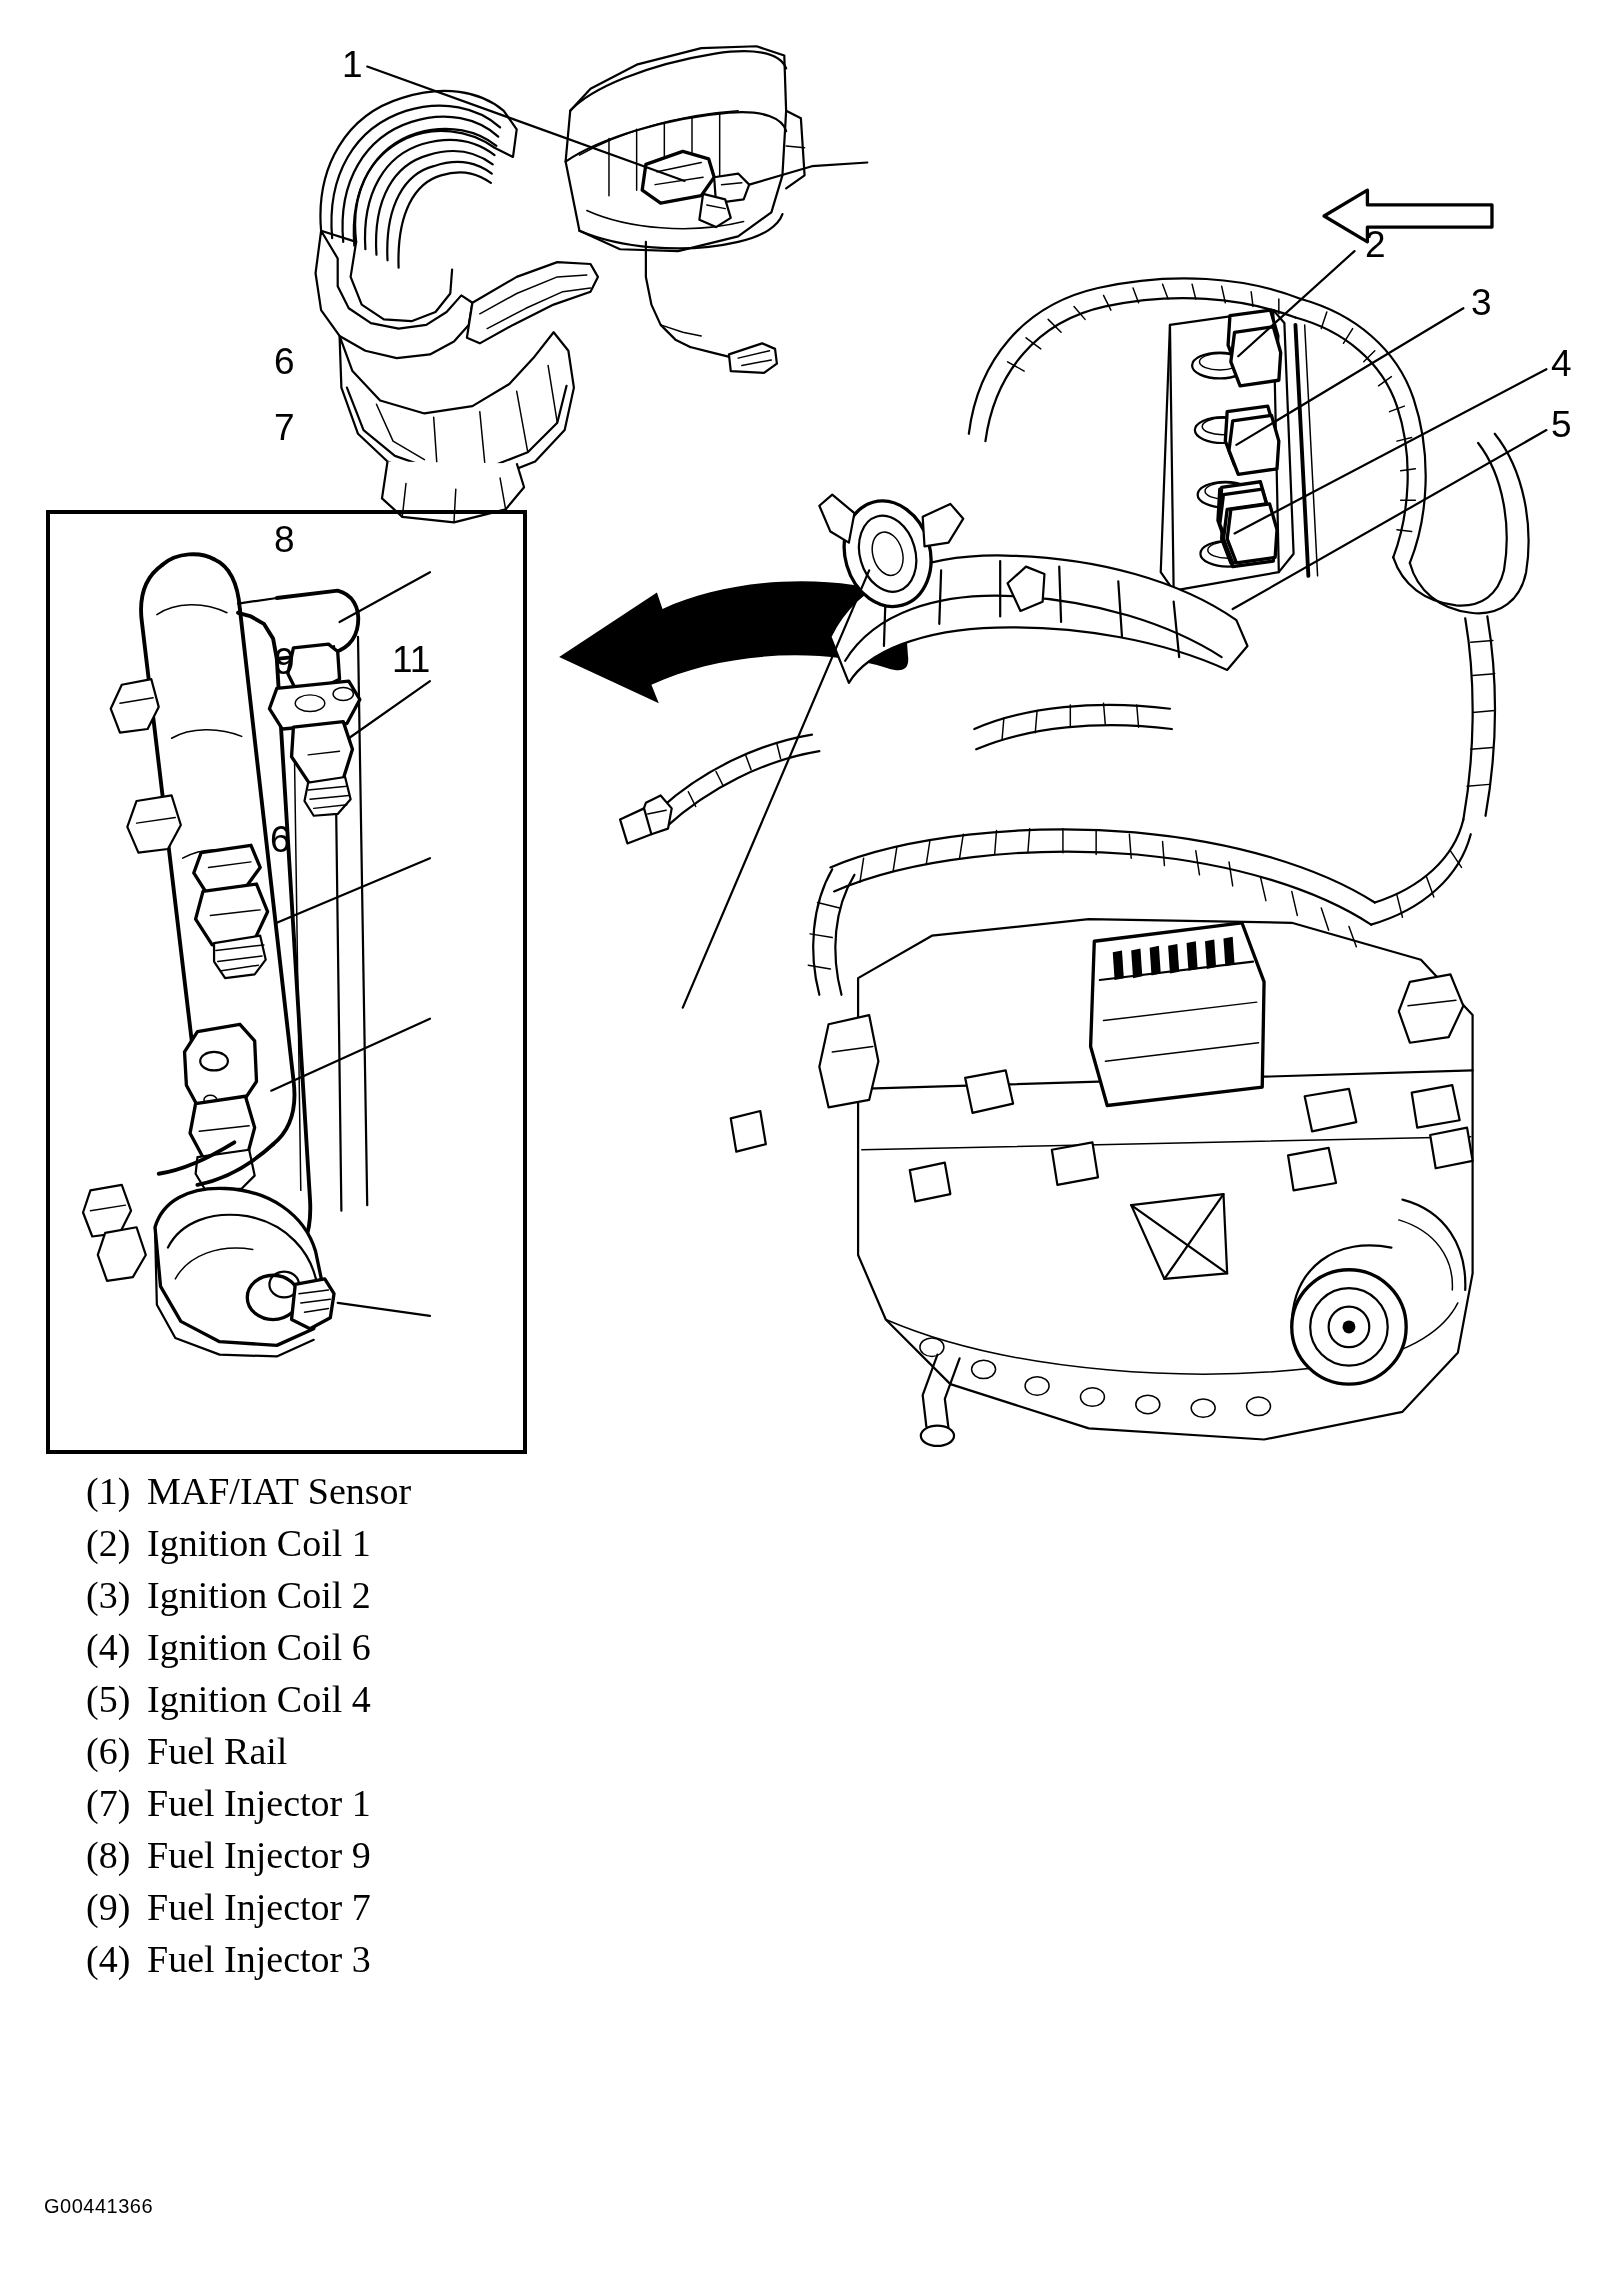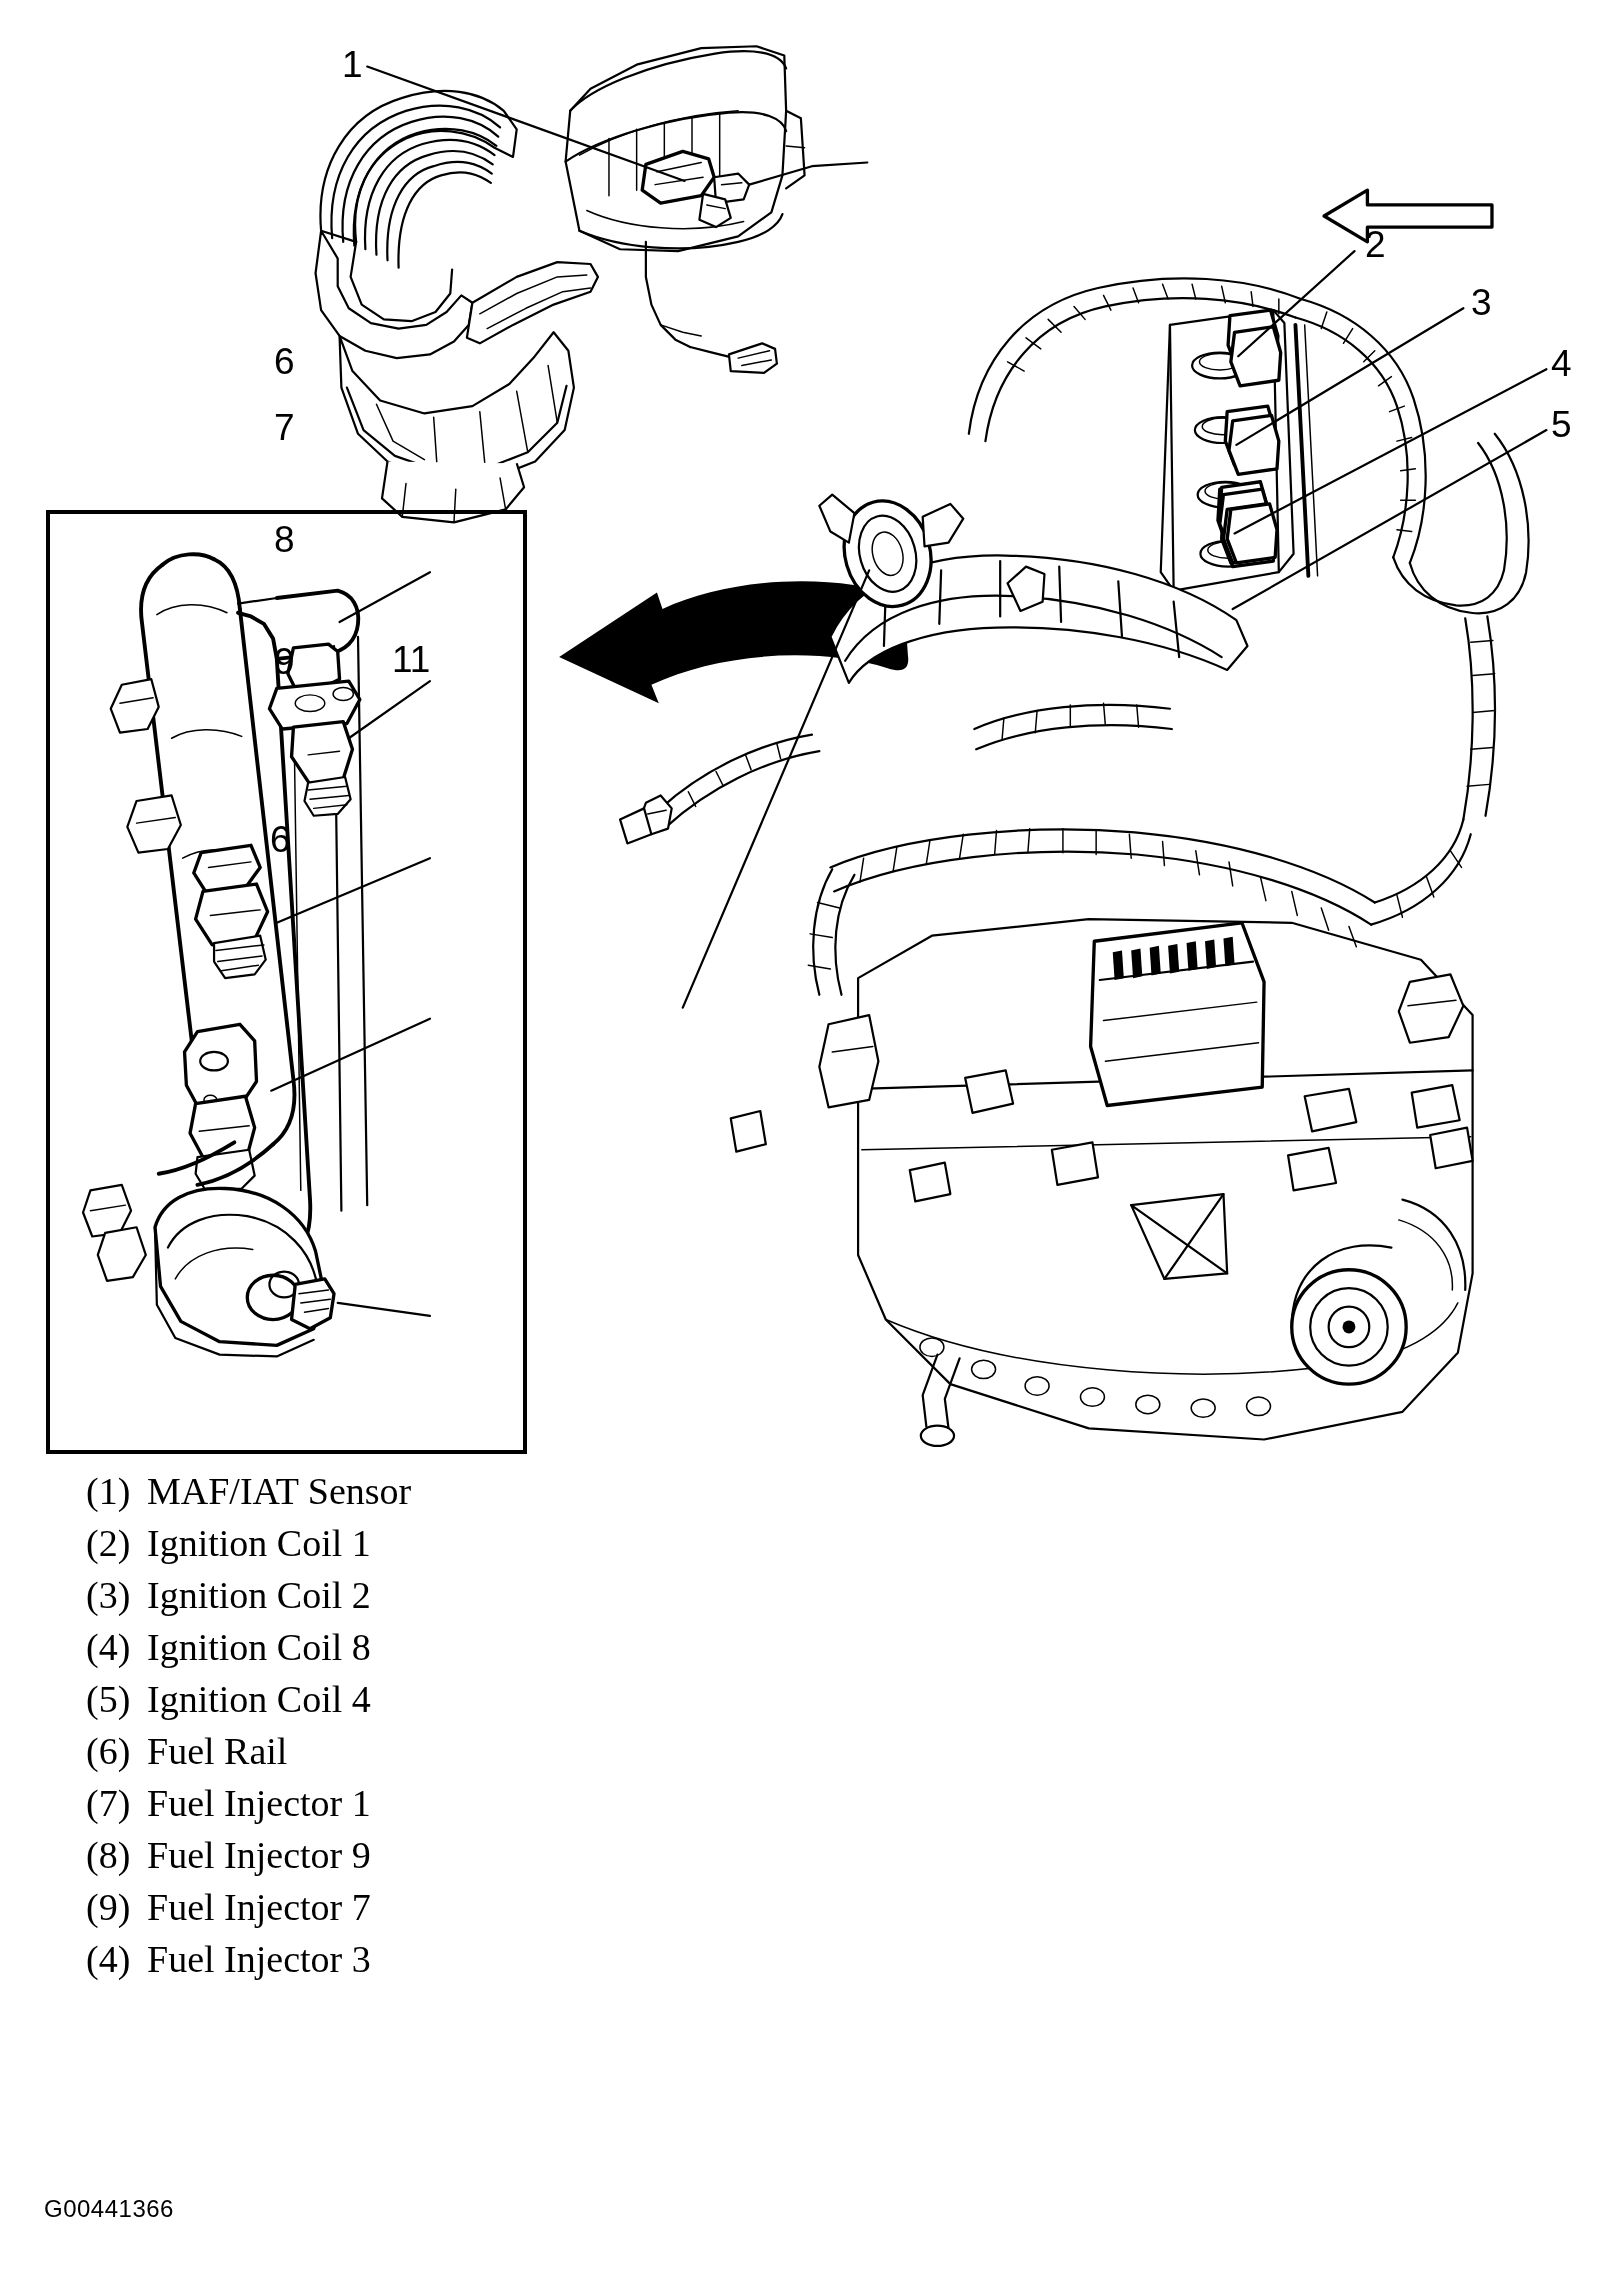--- a/index.html
+++ b/index.html
@@ -88,21 +88,21 @@
     padding-right: 16.6px;
     box-sizing: border-box;
   }
   .legend-label { }
 
   #figure-id {
     position: absolute;
     left: 44px;
     top: 2195px;
     font-family: "Liberation Sans", "DejaVu Sans", sans-serif;
-    font-size: 24px;
+    font-size: 20px;
     letter-spacing: 0.5px;
     color: #000;
   }
 </style>
 </head>
 <body>
 
 <div id="page">
 
   <div id="artwork">
@@ -563,21 +563,21 @@
     <div class="legend-row">
       <span class="legend-num">(2)</span>
       <span class="legend-label">Ignition Coil 1</span>
     </div>
     <div class="legend-row">
       <span class="legend-num">(3)</span>
       <span class="legend-label">Ignition Coil 2</span>
     </div>
     <div class="legend-row">
       <span class="legend-num">(4)</span>
-      <span class="legend-label">Ignition Coil 8</span>
+      <span class="legend-label">Ignition Coil 6</span>
     </div>
     <div class="legend-row">
       <span class="legend-num">(5)</span>
       <span class="legend-label">Ignition Coil 4</span>
     </div>
     <div class="legend-row">
       <span class="legend-num">(6)</span>
       <span class="legend-label">Fuel Rail</span>
     </div>
     <div class="legend-row">

